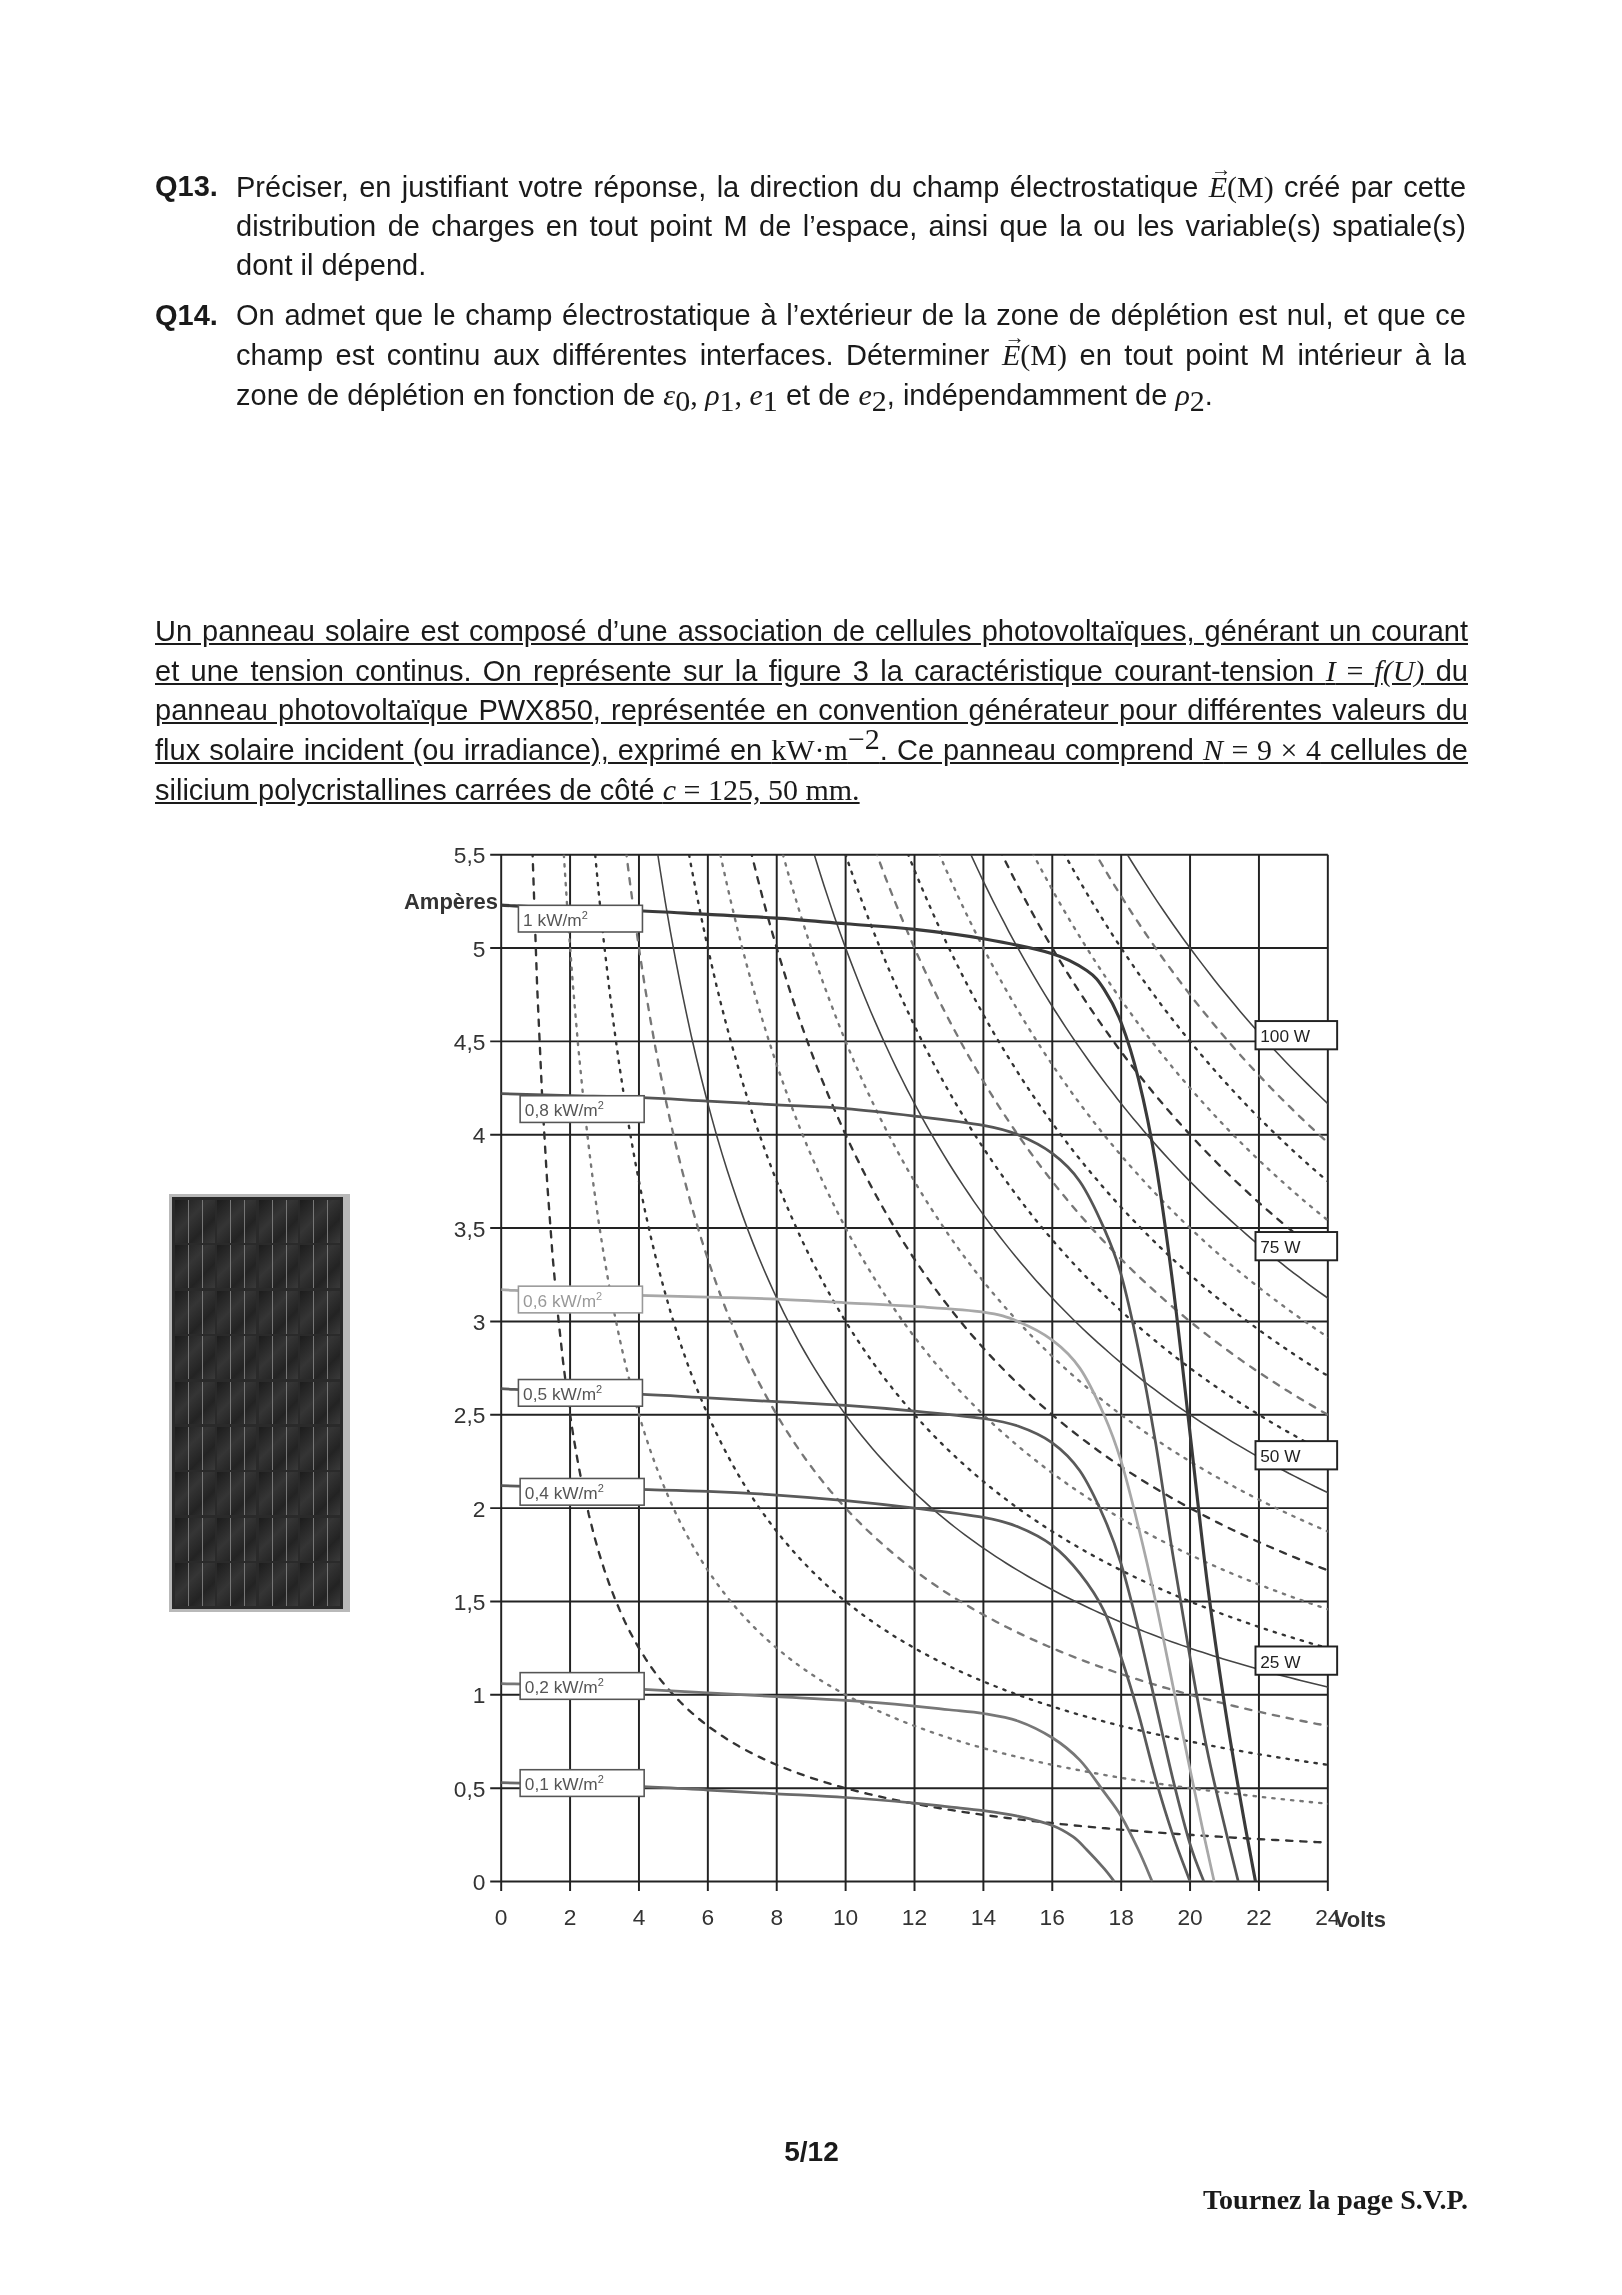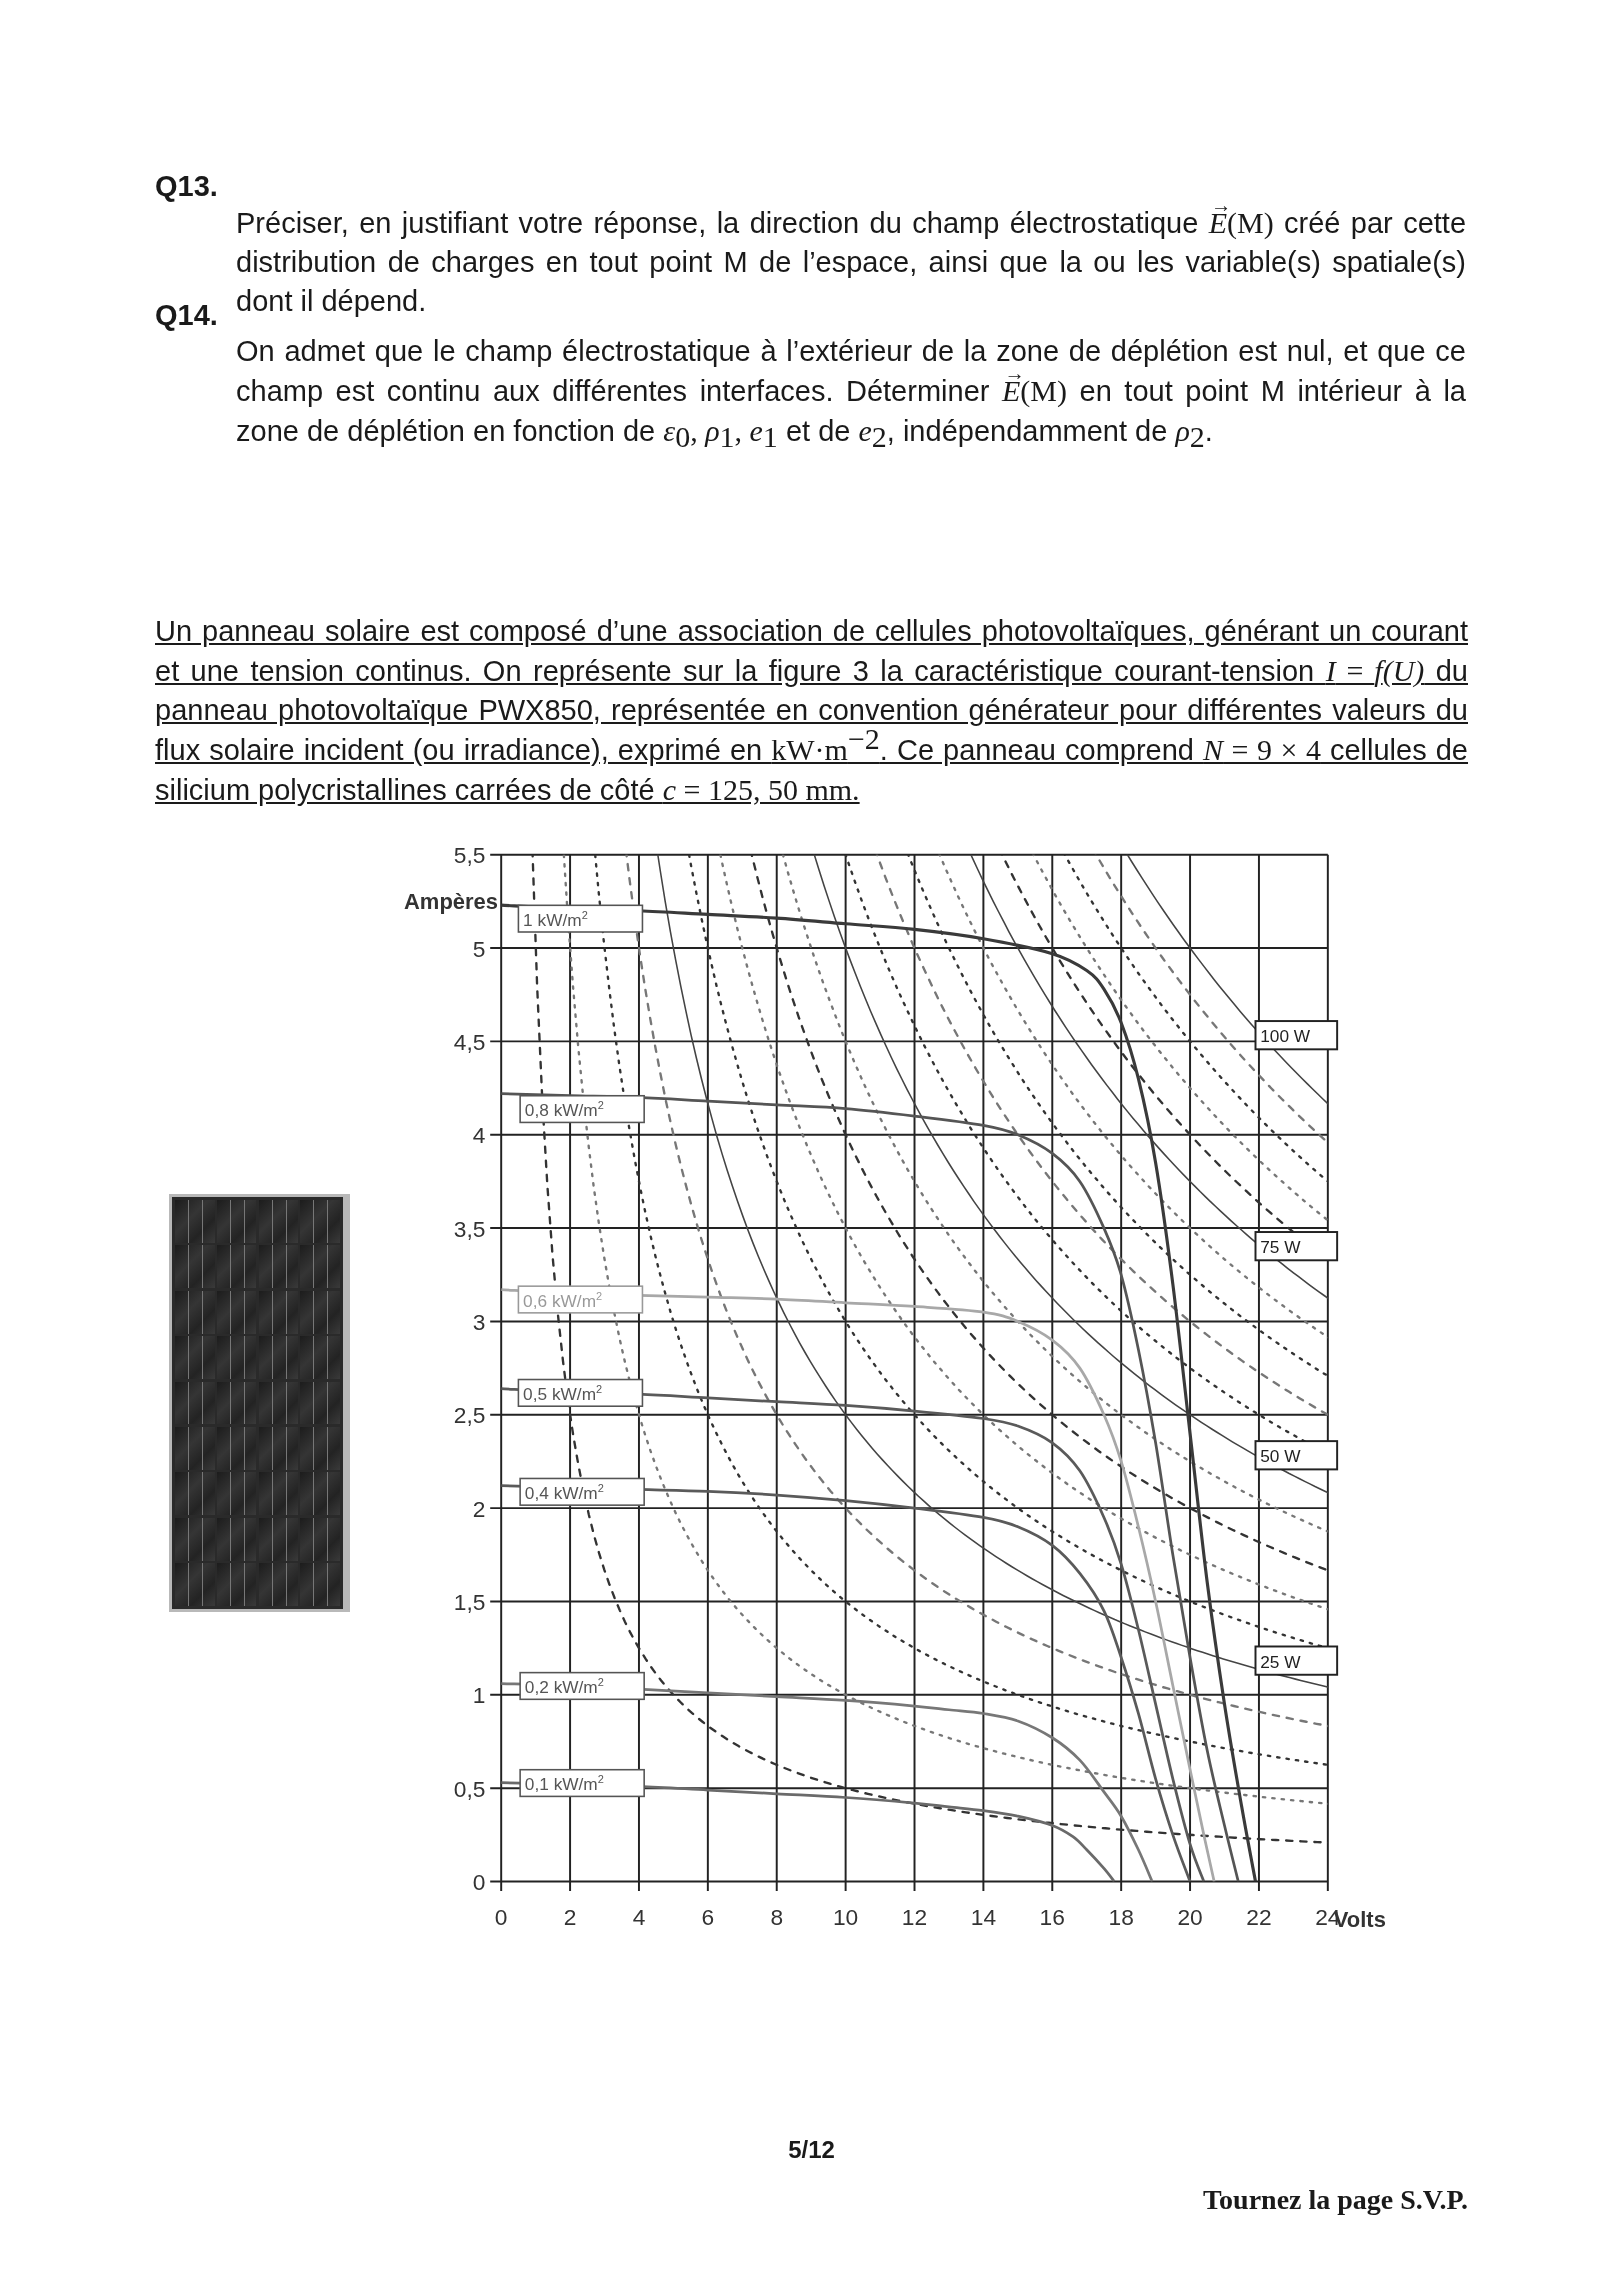--- a/index.html
+++ b/index.html
@@ -1,38 +1,38 @@
 <!DOCTYPE html>
 <html style="font-size:12.6px"><head>
 <meta charset="utf-8">
 <style>
   html, body { margin: 0; padding: 0; background: #ffffff; }
   body { width: 1623px; height: 2295px; position: relative; overflow: hidden; color: #1a1a1a;
          font-family: "Liberation Sans", "DejaVu Sans", sans-serif; }
   .page { position: absolute; left: 0; top: 12px; width: 1623px; height: 2295px; }
   .q { position: absolute; left: 155px; width: 1311px; font-size: 29px; line-height: 39px; }
   .q .num { font-weight: bold; position: absolute; left: 0; top: 0; }
-  .q .body { margin-left: 81px; text-align: justify; text-align-last: left; margin-top: 36px; }
+  .q .body { margin-left: 81px; text-align: justify; text-align-last: left; }
   .para { position: absolute; left: 155px; width: 1313px; font-size: 29px; line-height: 39px; text-align: justify; text-decoration: underline; }
   .m { font-family: "Liberation Serif", "DejaVu Serif", serif; font-style: italic; font-size: 30px; }
   .mr { font-family: "Liberation Serif", "DejaVu Serif", serif; font-size: 30px; }
   .vec { position: relative; display: inline-block; }
   .vec::before { content: "\2192"; position: absolute; left: 2.4px; top: -17.3px; font-size: 20.4px; font-style: normal; }
   sub { font-size: 19px; vertical-align: -6.3px; line-height: 0; }
   sup { font-size: 19px; vertical-align: 11px; line-height: 0; }
   .panel { position: absolute; left: 169px; top: 1182px; width: 181px; height: 418px;
            background: #2a2a2a; border: 3.1px solid #b9b9b9; border-right-width: 7px; box-sizing: border-box; }
   .panel-grid { position: absolute; inset: 3.1px; display: grid; grid-template-columns: repeat(4, 1fr);
                 grid-template-rows: repeat(9, 1fr); gap: 2.4px; }
   .cell { background: linear-gradient(135deg, #1c1c1c 0%, #353535 40%, #232323 70%, #3a3a3a 100%); position: relative; }
   .cell::after { content: ""; position: absolute; left: 33%; top: 0; bottom: 0; width: 0.8px; background: #777; box-shadow: 14px 0 0 #777; }
   .chart { position: absolute; left: 377px; top: 816px; width: 1013px; height: 1154px; }
   .caption { position: absolute; left: 155px; top: 1981px; width: 1313px; font-size: 29px; line-height: 39px; }
   .caption b { font-weight: bold; }
-  .pagenum { position: absolute; left: 0; width: 1623px; top: 2124px; text-align: center; font-weight: bold; font-size: 24px; }
+  .pagenum { position: absolute; left: 0; width: 1623px; top: 2124px; text-align: center; font-weight: bold; font-size: 28px; }
   .svp { position: absolute; right: 155px; top: 2172px; font-family: "Liberation Serif", "DejaVu Serif", serif;
          font-weight: bold; font-size: 28px; text-align: right; }
 </style>
 </head>
 <body>
 
 <div class="page">
 
   <div class="q" style="top:155px;">
     <span class="num">Q13.</span>

